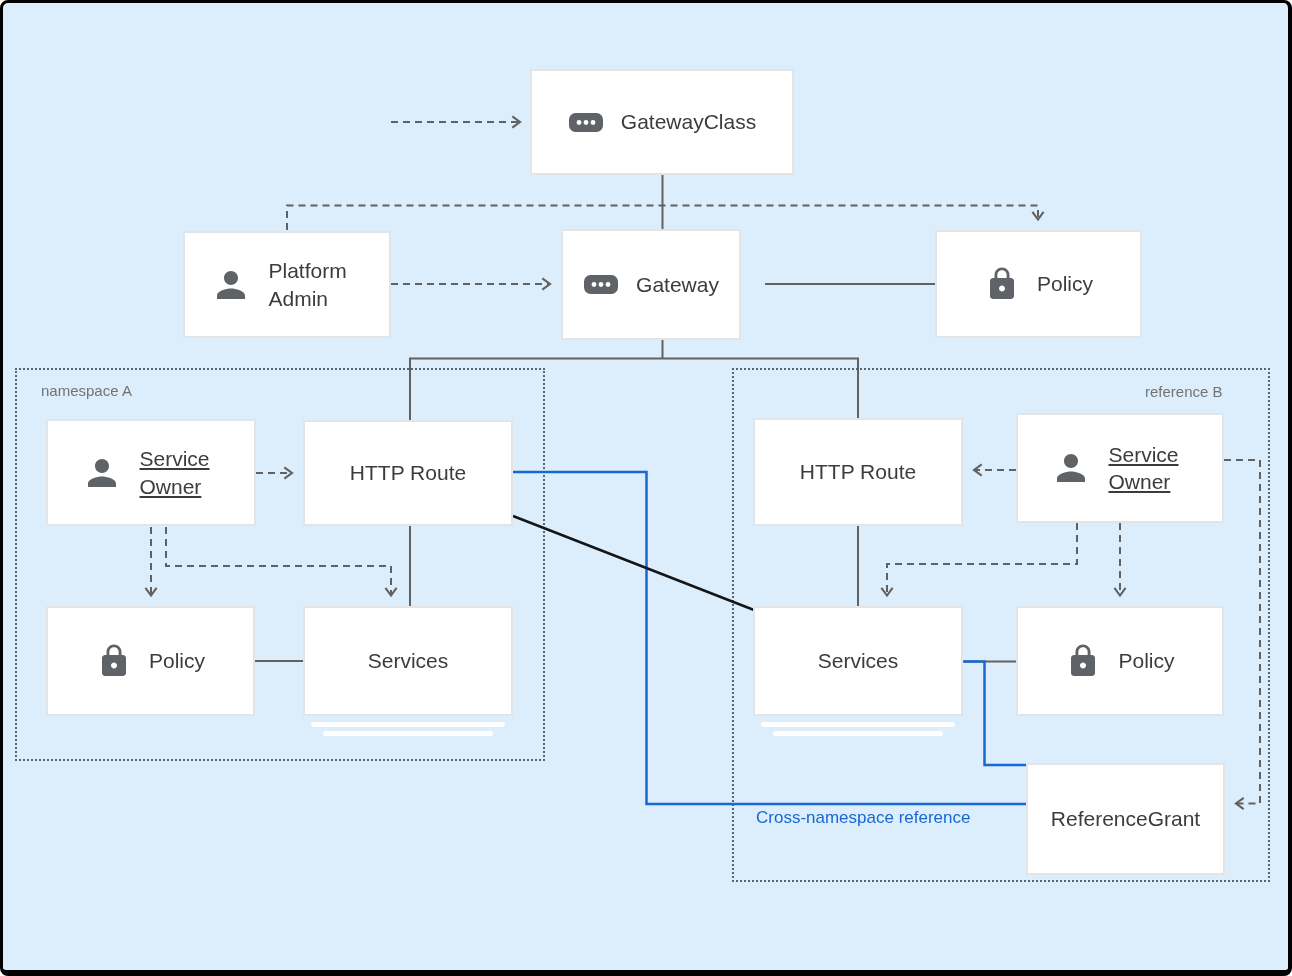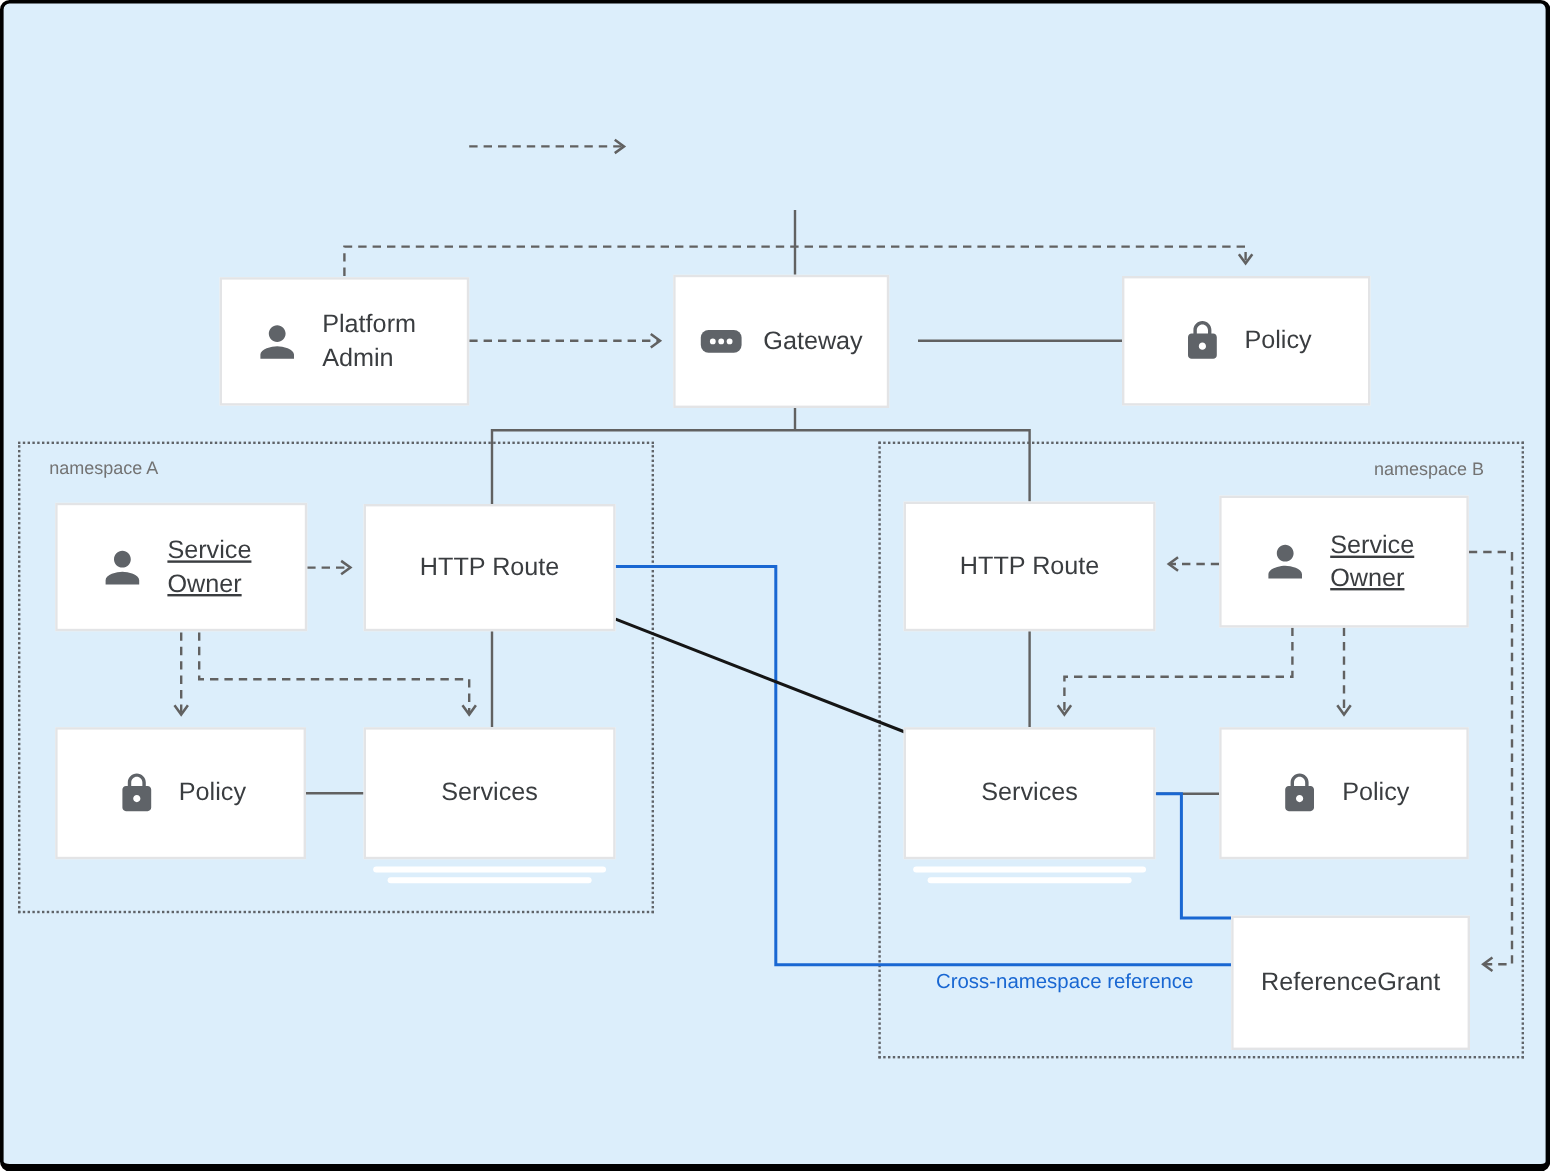--- a/index.html
+++ b/index.html
@@ -48,32 +48,31 @@
     position:absolute;
     background:#ffffff;
     height:5px;
     border-radius:2.5px;
   }
   .xref-label{
     position:absolute;
     color:#1967d2;
     font-size:17px;
     white-space:nowrap;
-    margin-left:24px;
   }
 </style>
 </head>
 <body>
 
 <div class="frame">
 
   <div class="ns" style="left:12px;top:365px;width:530px;height:393px"></div>
   <div class="ns" style="left:729px;top:365px;width:538px;height:514px"></div>
   <div class="ns-label" style="left:38px;top:379px">namespace A</div>
-  <div class="ns-label" style="left:1142px;top:380px">namespace B</div>
+  <div class="ns-label" style="left:1142px;top:380px">reference B</div>
 
   <svg class="wires" width="1292" height="976" viewBox="0 0 1292 976">
     <defs>
       <marker id="arr" viewBox="0 0 10 10" refX="6.5" refY="5" markerWidth="7" markerHeight="7" orient="auto">
         <path d="M1 1 L6.5 5 L1 9" fill="none" stroke="#616161" stroke-width="1.5"></path>
       </marker>
     </defs>
 
     <g fill="none" stroke="#616161" stroke-width="2">
       <path d="M659.5 172 V226"></path>
@@ -105,39 +104,50 @@
 
     <path d="M510 513 L751 607" fill="none" stroke="#151515" stroke-width="2.5"></path>
   </svg>
 
   <div class="stack" style="left:308px;top:719px;width:194px"></div>
   <div class="stack" style="left:320px;top:728px;width:170px"></div>
   <div class="stack" style="left:758px;top:719px;width:194px"></div>
   <div class="stack" style="left:770px;top:728px;width:170px"></div>
 
 
-
-  <div class="node w92" style="left:180px;top:228px;width:208px;height:107px">
-    <span class="icon">
-      <svg width="42" height="42" viewBox="0 0 24 24" fill="#5f6368">
-        <path d="M12 12c2.21 0 4-1.79 4-4s-1.79-4-4-4-4 1.79-4 4 1.79 4 4 4zm0 2c-2.67 0-8 1.34-8 4v2h16v-2c0-2.66-5.33-4-8-4z"></path>
-      </svg>
-    </span>
-    <span class="label">Platform Admin</span>
-  </div>
-
-  <div class="node" style="left:558px;top:226px;width:180px;height:111px">
+  <div class="node" style="left:527px;top:66px;width:264px;height:106px">
     <span class="icon">
       <svg width="36" height="21" viewBox="0 0 36 21">
         <rect x="1" y="1" width="34" height="19" rx="6.5" fill="#5f6368"></rect>
         <circle cx="11" cy="10.5" r="2.4" fill="#fff"></circle>
           <circle cx="18" cy="10.5" r="2.4" fill="#fff"></circle>
           <circle cx="25" cy="10.5" r="2.4" fill="#fff"></circle>
       </svg>
     </span>
+    <span class="label">GatewayClass</span>
+  </div>
+
+  <div class="node w92" style="left:180px;top:228px;width:208px;height:107px">
+    <span class="icon">
+      <svg width="42" height="42" viewBox="0 0 24 24" fill="#5f6368">
+        <path d="M12 12c2.21 0 4-1.79 4-4s-1.79-4-4-4-4 1.79-4 4 1.79 4 4 4zm0 2c-2.67 0-8 1.34-8 4v2h16v-2c0-2.66-5.33-4-8-4z"></path>
+      </svg>
+    </span>
+    <span class="label">Platform Admin</span>
+  </div>
+
+  <div class="node" style="left:558px;top:226px;width:180px;height:111px">
+    <span class="icon">
+      <svg width="36" height="21" viewBox="0 0 36 21">
+        <rect x="1" y="1" width="34" height="19" rx="6.5" fill="#5f6368"></rect>
+        <circle cx="11" cy="10.5" r="2.4" fill="#fff"></circle>
+          <circle cx="18" cy="10.5" r="2.4" fill="#fff"></circle>
+          <circle cx="25" cy="10.5" r="2.4" fill="#fff"></circle>
+      </svg>
+    </span>
     <span class="label">Gateway</span>
   </div>
 
   <div class="node" style="left:932px;top:227px;width:207px;height:108px">
     <span class="icon">
       <svg width="36" height="36" viewBox="0 0 24 24" fill="#5f6368">
         <path d="M18 8h-1V6c0-2.76-2.24-5-5-5S7 3.24 7 6v2H6c-1.1 0-2 .9-2 2v10c0 1.1.9 2 2 2h12c1.1 0 2-.9 2-2V10c0-1.1-.9-2-2-2zm-6 9c-1.1 0-2-.9-2-2s.9-2 2-2 2 .9 2 2-.9 2-2 2zm3.1-9H8.9V6c0-1.71 1.39-3.1 3.1-3.1 1.71 0 3.1 1.39 3.1 3.1v2z"></path>
       </svg>
     </span>
     <span class="label">Policy</span>

